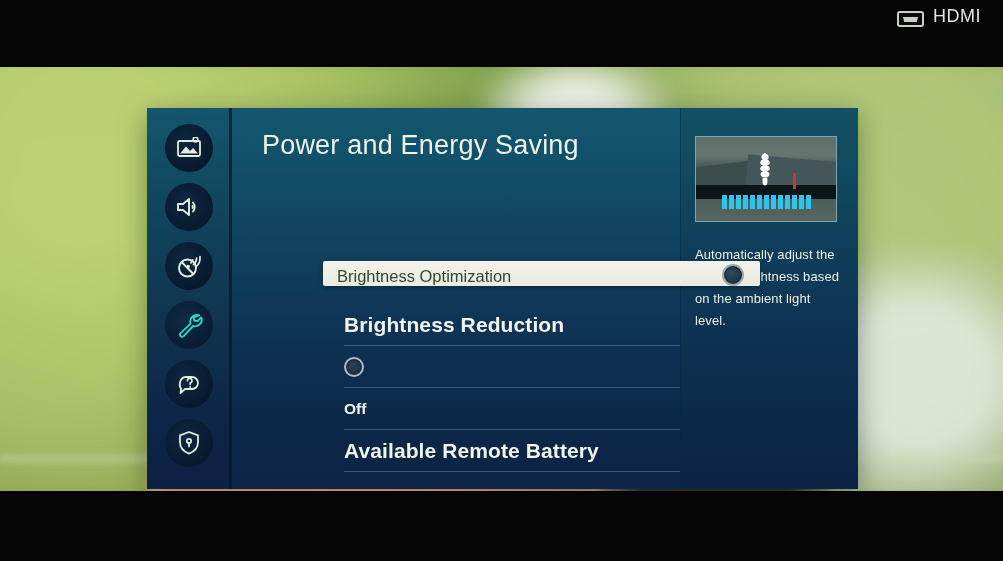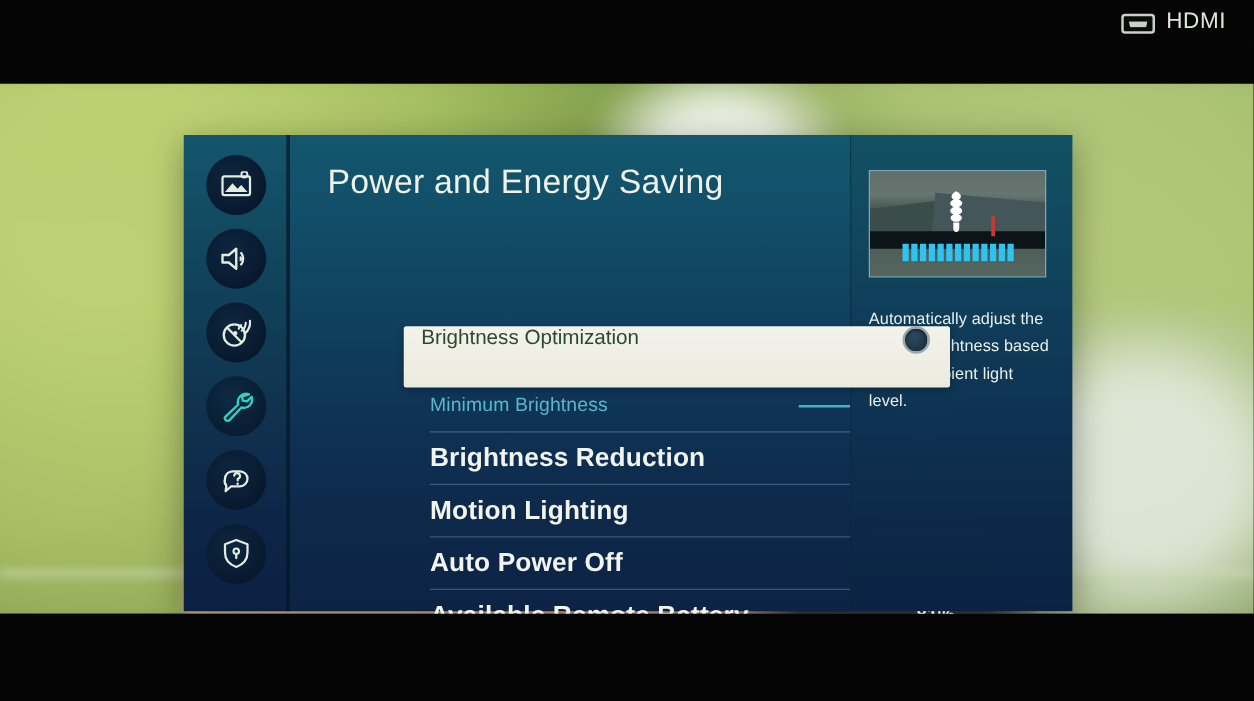--- a/index.html
+++ b/index.html
@@ -153,24 +153,24 @@
     font-size:27px;
     font-weight:400;
     letter-spacing:0.2px;
     padding:22px 0 0 12px;
   }
 
   
   #row-highlight {
     position:absolute;
     left:91px; top:153px;
-    width:437px; height:49px;
+    width:437px; height:25px;
     background:linear-gradient(180deg,#f3f3ec 0%, #eaeade 100%);
     border-radius:2px;
-    display:flex; align-items:flex-start;
+    display:flex; align-items:flex-end;
     padding:0 16px 0 14px;
     box-shadow:0 2px 5px rgba(0,0,0,0.28);
     z-index:26;
   }
   #row-highlight .rl {
     color:#2c4a2b; font-size:16.5px; flex:1 1 auto;
   }
   .toggle-dark {
     width:22px; height:22px; border-radius:50%;
     background:radial-gradient(circle at 40% 35%, #2f4a5c 0%, #20394a 55%, #16293a 100%);
@@ -361,39 +361,32 @@
     <div id="list-col">
       <div id="osd-title">Power and Energy Saving</div>
 
       <div id="row-highlight">
         <span class="rl">Brightness Optimization</span>
         <span class="toggle-dark"></span>
       </div>
 
       <div id="rows">
 
-        <div class="row sub">
-          <span class="label">Minimum Brightness</span>
-          <span class="slider"></span>
-          <span class="value">2</span>
-        </div>
 
         <div class="row">
           <span class="label">Brightness Reduction</span>
           <span class="toggle-off"></span>
         </div>
 
         <div class="row">
-          <span class="label">Motion Lighting</span>
           <span class="toggle-off"></span>
         </div>
 
 
         <div class="row">
-          <span class="label">Auto Power Off</span>
           <span class="value">Off</span>
         </div>
 
         <div class="row">
           <span class="label">Available Remote Battery</span>
           <span class="value">81%</span>
         </div>
 
       </div>
     </div>

